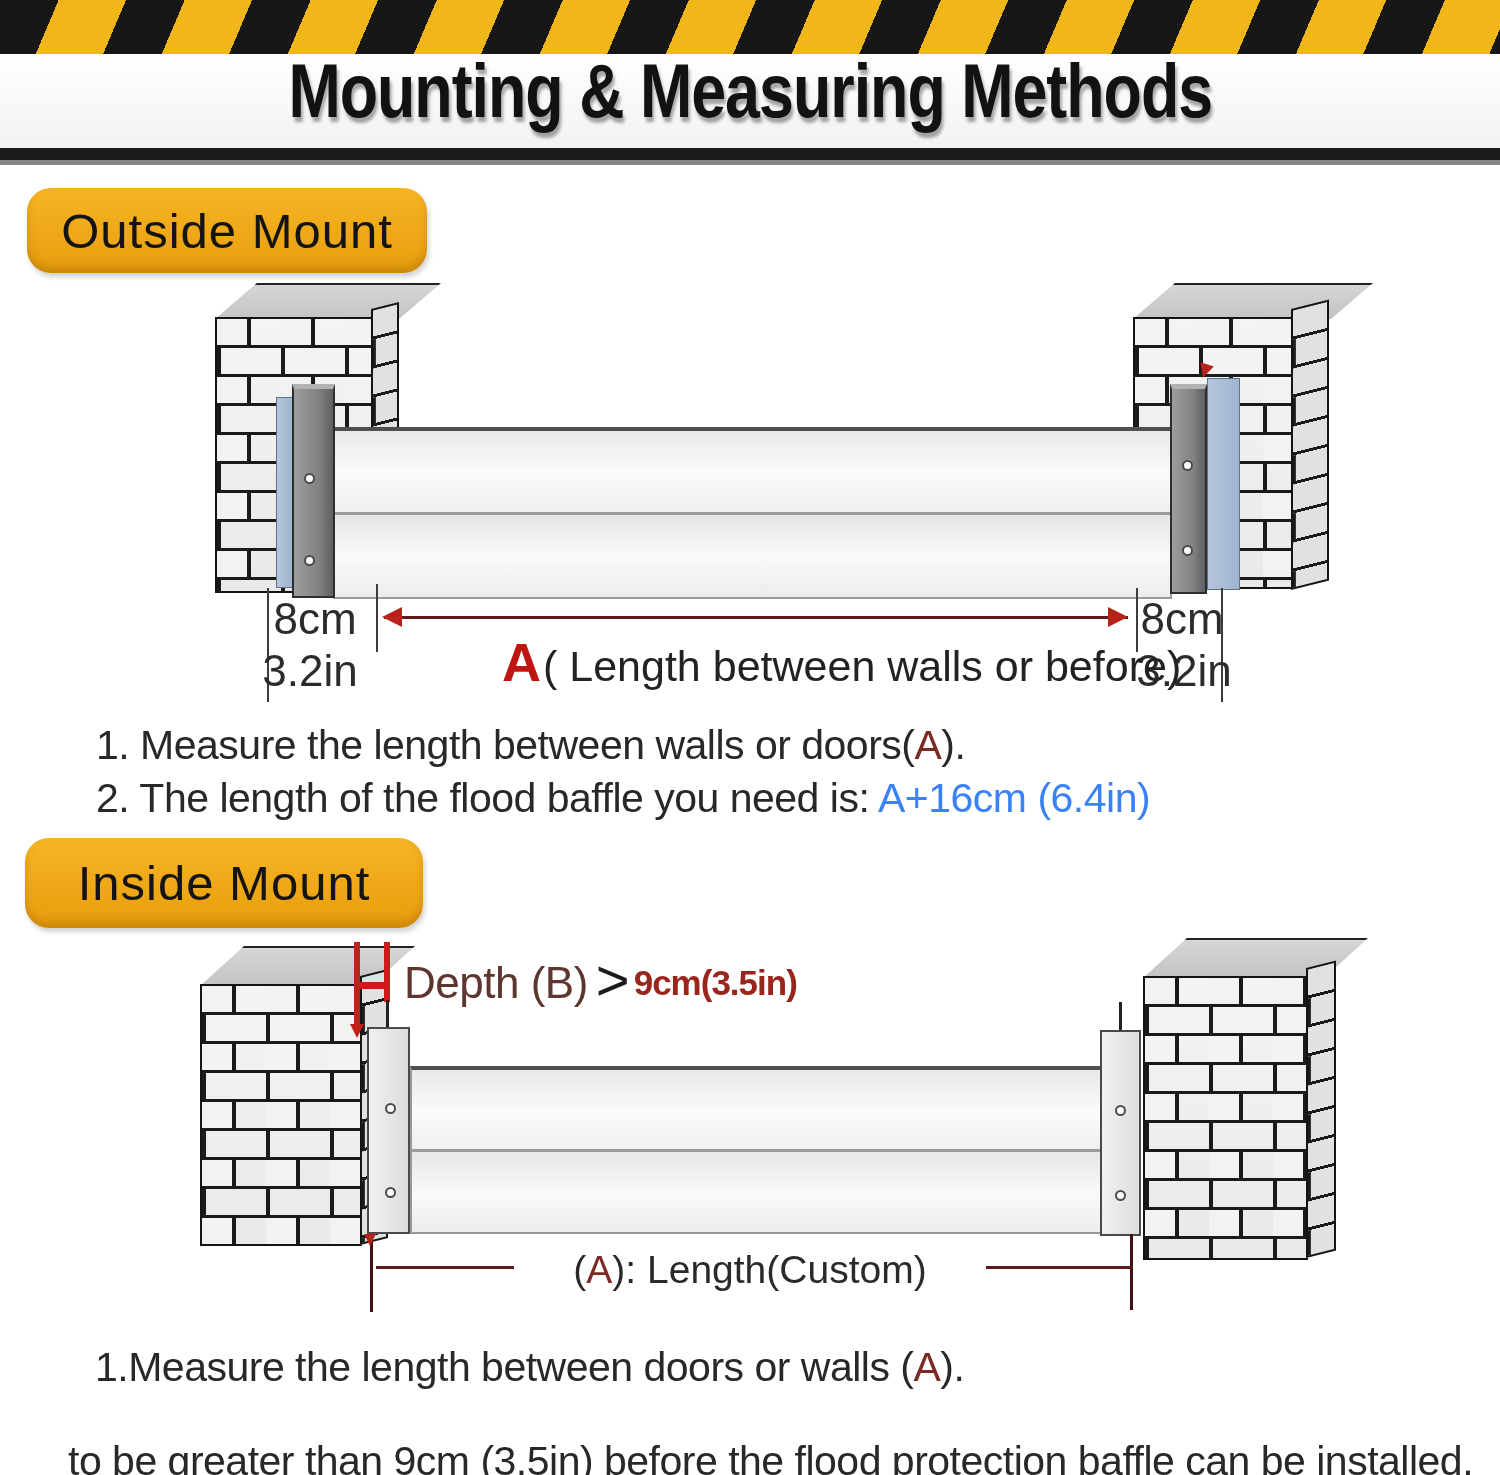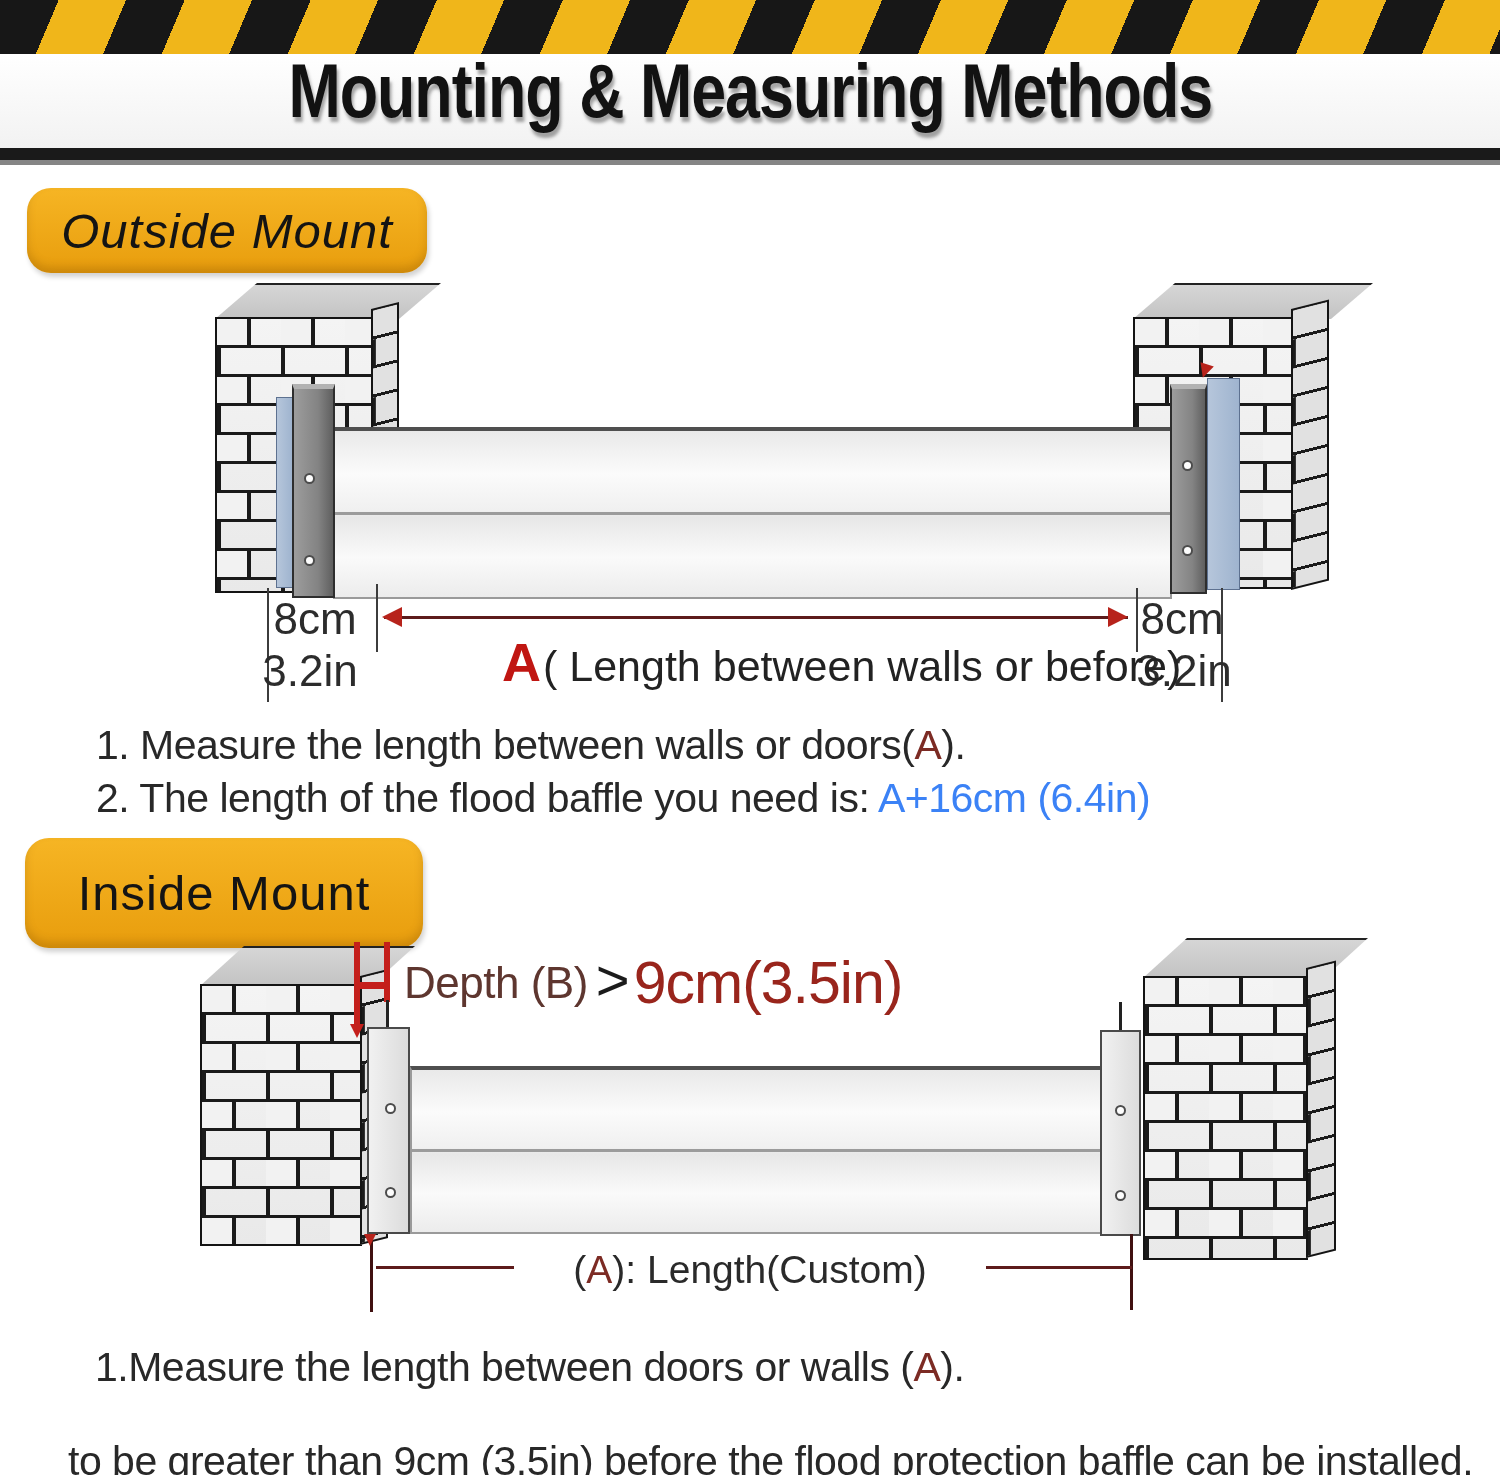--- a/index.html
+++ b/index.html
@@ -73,36 +73,36 @@
   .step{position:absolute;font-size:41px;color:#282828;white-space:nowrap;letter-spacing:-.5px;}
   .em-red{color:#3b82f6;}
   .em-maroon{color:#7c2b24;}
 
   .span-label{position:absolute;white-space:nowrap;font-size:43px;color:#222;}
   .span-label .bigA{font-size:54px;font-weight:700;color:#c01612;margin-right:2px;}
 
   .depth-note{position:absolute;white-space:nowrap;display:flex;align-items:center;}
   .depth-note .lbl{font-size:44px;color:#5e362f;letter-spacing:-.5px;}
   .depth-note .gt{font-size:58px;color:#1b1b1b;margin:0 4px 6px 8px;}
-  .depth-note .val{font-size:59px;color:#99251c;letter-spacing:-1px;}
+  .depth-note .val{font-size:35px;color:#99251c;letter-spacing:-1px;font-weight:bold;}
 
   .len-label{position:absolute;font-size:39px;color:#2a2a2a;white-space:nowrap;text-align:center;}
 </style>
 </head>
 <body>
 
 <div class="stage">
 
   <div class="tape"></div>
   <div class="title-band">
     <div class="page-title">Mounting &amp; Measuring Methods</div>
   </div>
   <div class="title-underbar"></div>
 
-  <div class="badge" style="left:27px;top:188px;width:400px;height:85px;font-style:italic;">
+  <div class="badge" style="left:27px;top:188px;width:400px;height:85px;">
     <span>Outside Mount</span>
   </div>
 
   <div class="pillar-top" style="left:215px;top:283px;width:226px;height:36px;
        clip-path:polygon(42px 0,100% 0,calc(100% - 42px) 100%,0 100%);"></div>
   <div class="brick" style="left:215px;top:317px;width:158px;height:276px;"></div>
   <div class="brick-side" style="left:371px;top:309px;width:28px;height:283px;transform:skewY(-14deg);transform-origin:left top;"></div>
 
   <div class="pillar-top" style="left:1133px;top:283px;width:240px;height:36px;
        clip-path:polygon(42px 0,100% 0,calc(100% - 42px) 100%,0 100%);"></div>
@@ -139,21 +139,21 @@
     <span class="bigA">A</span><span>( Length between walls or before)</span>
   </div>
 
   <div class="step" style="left:96px;top:722px;">
     <span>1. Measure the length between walls or doors(</span><span class="em-maroon">A</span><span>).</span>
   </div>
   <div class="step" style="left:96px;top:775px;">
     <span>2. The length of the flood baffle you need is: </span><span class="em-red">A+16cm (6.4in)</span>
   </div>
 
-  <div class="badge" style="left:25px;top:838px;width:398px;height:110px;">
+  <div class="badge" style="left:25px;top:838px;width:398px;height:90px;">
     <span>Inside Mount</span>
   </div>
 
   <div class="pillar-top" style="left:200px;top:946px;width:215px;height:40px;
        clip-path:polygon(44px 0,100% 0,calc(100% - 44px) 100%,0 100%);"></div>
   <div class="brick" style="left:200px;top:984px;width:162px;height:262px;"></div>
   <div class="brick-side" style="left:360px;top:976px;width:28px;height:269px;transform:skewY(-14deg);transform-origin:left top;"></div>
 
   <div class="red-bar" style="left:354px;top:942px;width:6px;height:86px;"></div>
   <div class="red-bar" style="left:384px;top:942px;width:6px;height:60px;"></div>

